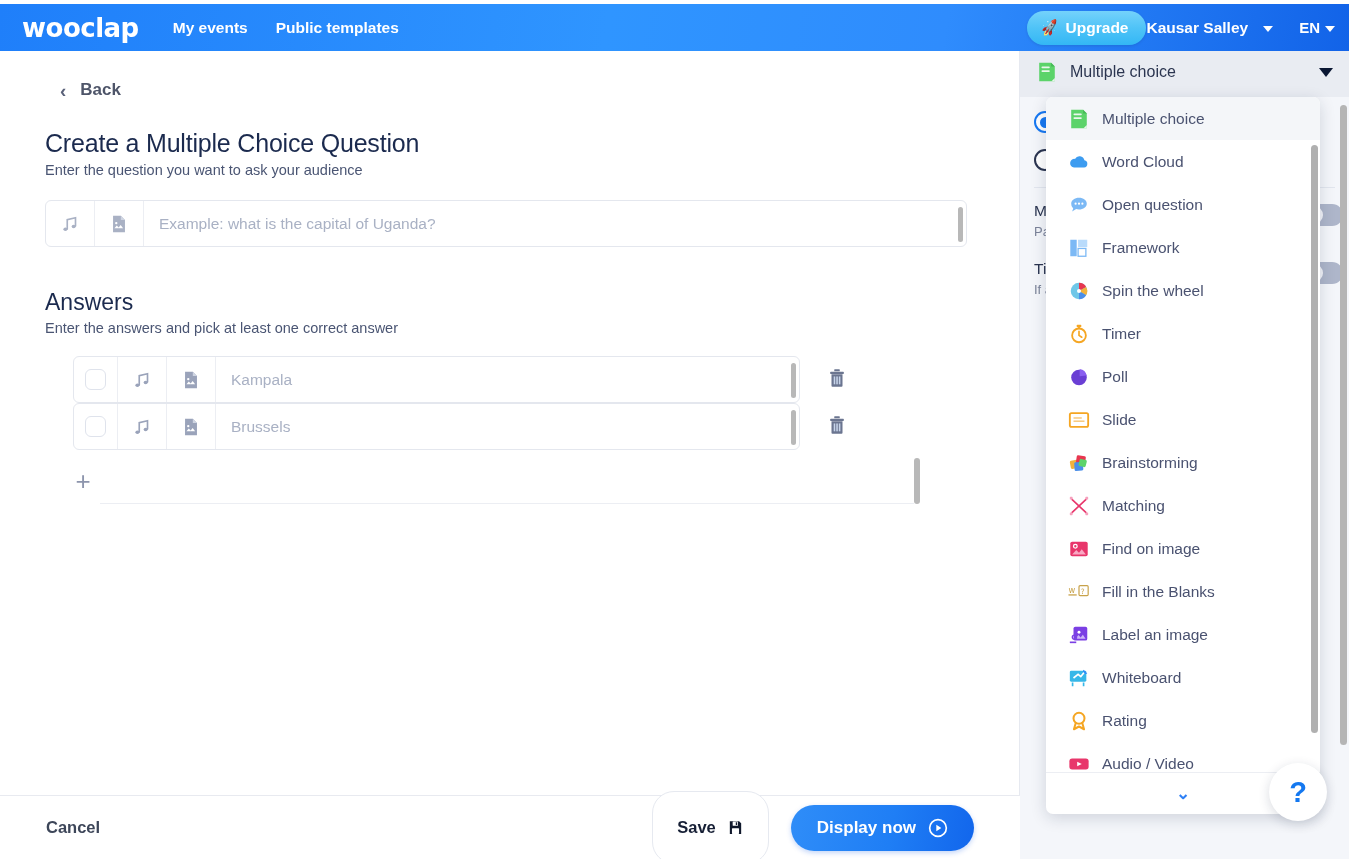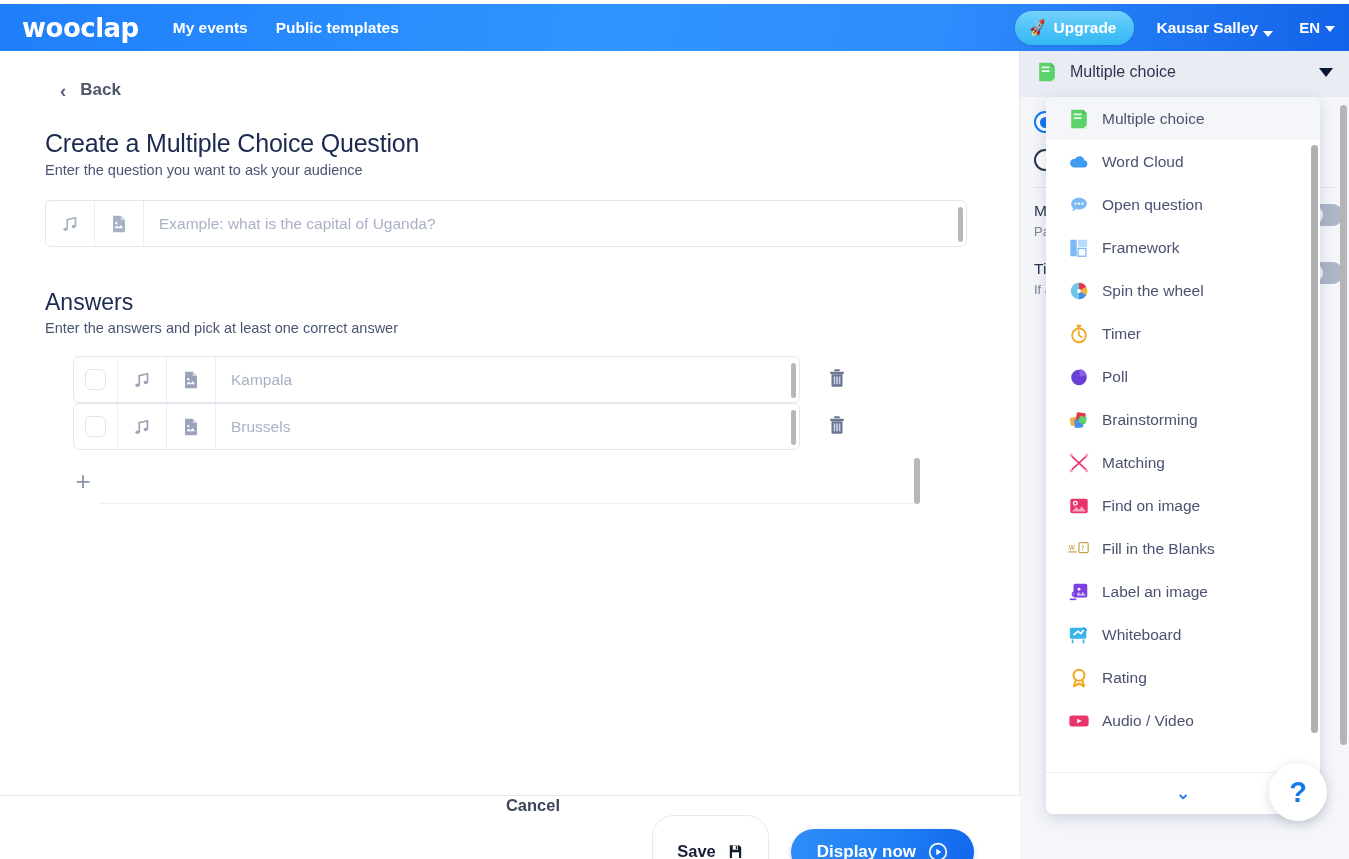--- a/index.html
+++ b/index.html
@@ -28,22 +28,22 @@
   .nav-right { margin-left: auto; display: flex; align-items: center; padding-right: 14px; }
   .upgrade-btn {
     display: flex; align-items: center; gap: 7px;
     background: linear-gradient(180deg,#74d2fb 0%, #4fc3f7 50%, #33b7f5 100%);
     border-radius: 20px; padding: 8px 18px 8px 14px;
     color: #fff; font-size: 15.5px; font-weight: 700; cursor: pointer;
     box-shadow: 0 1px 3px rgba(0,0,0,0.10);
   }
   .rocket { font-size: 14px; transform: rotate(-10deg); }
   .user-name {
-    color: #fff; font-size: 15.5px; font-weight: 700; margin-left: 22px;
-    display: flex; align-items: flex-end; gap: 5px; cursor: pointer;
+    color: #fff; font-size: 15.5px; font-weight: 700; 
+    display: flex; align-items: center; gap: 15px; cursor: pointer;
   }
   .lang {
     color: #fff; font-size: 15px; font-weight: 700; margin-left: 26px;
     display: flex; align-items: center; gap: 5px; cursor: pointer;
   }
   .caret-d { width: 0; height: 0; border-left: 5px solid transparent;
              border-right: 5px solid transparent; border-top: 6px solid #fff; margin-top: 2px; }
 
   
   .main {
@@ -127,21 +127,21 @@
   }
   .add-scroll {
     position: absolute; right: -6px; top: 0px; width: 6px; height: 46px;
     background: #b8b8b8; border-radius: 3px;
   }
 
   
   .footer {
     position: absolute; bottom: 0; left: 0; width: 1020px; height: 64px;
     border-top: 1px solid #e8eaf0; background: #fff;
-    display: flex; align-items: center; z-index: 20; flex-direction: column;
+    display: flex; align-items: center; z-index: 20;
   }
   .cancel { margin-left: 46px; color: #3d4659; font-size: 16.5px; font-weight: 700; cursor: pointer; }
   .foot-right { margin-left: auto; display: flex; align-items: center; padding-right: 46px; gap: 22px; }
   .save-btn {
     display: flex; align-items: center; gap: 11px;
     border: 1px solid #e6e9f0; border-radius: 22px; padding: 26px 24px;
     background: #fff; color: #161f35; font-size: 16.5px; font-weight: 700; cursor: pointer;
   }
   .display-btn {
     display: flex; align-items: center; gap: 12px;
@@ -499,20 +499,28 @@
       </div>
 
       <div class="dd-item">
         <svg class="dd-ico" viewBox="0 0 24 24">
           <circle cx="12" cy="12.5" r="8.5" fill="#6a3fd4"></circle>
           <path d="M12.7 11.3V3.2a8.5 8.5 0 0 1 7.5 7.2z" fill="#8a5ff0"></path>
         </svg>
         <span class="dd-label">Poll</span>
       </div>
 
+      <div class="dd-item">
+        <svg class="dd-ico" viewBox="0 0 24 24">
+          <rect x="2" y="4.5" width="20" height="15" rx="1.8" fill="none" stroke="#f5a623" stroke-width="2"></rect>
+          <rect x="6" y="9" width="9" height="1.6" fill="#f7c778"></rect>
+          <rect x="6" y="12.5" width="12" height="1.6" fill="#f7c778"></rect>
+        </svg>
+        <span class="dd-label">Slide</span>
+      </div>
 
       <div class="dd-item">
         <svg class="dd-ico" viewBox="0 0 24 24">
           <rect x="2.5" y="9" width="9" height="9" rx="1.5" fill="#f2b23c" transform="rotate(-10 7 13.5)"></rect>
           <rect x="9" y="4" width="10" height="10" rx="1.5" fill="#e8364f" transform="rotate(8 14 9)"></rect>
           <rect x="7" y="11" width="9.5" height="9.5" rx="1.5" fill="#4b8ee8" transform="rotate(-4 11.7 15.7)"></rect>
           <rect x="12" y="8" width="8" height="8" rx="1.5" fill="#5cd36a" transform="rotate(14 16 12)"></rect>
         </svg>
         <span class="dd-label">Brainstorming</span>
       </div>

